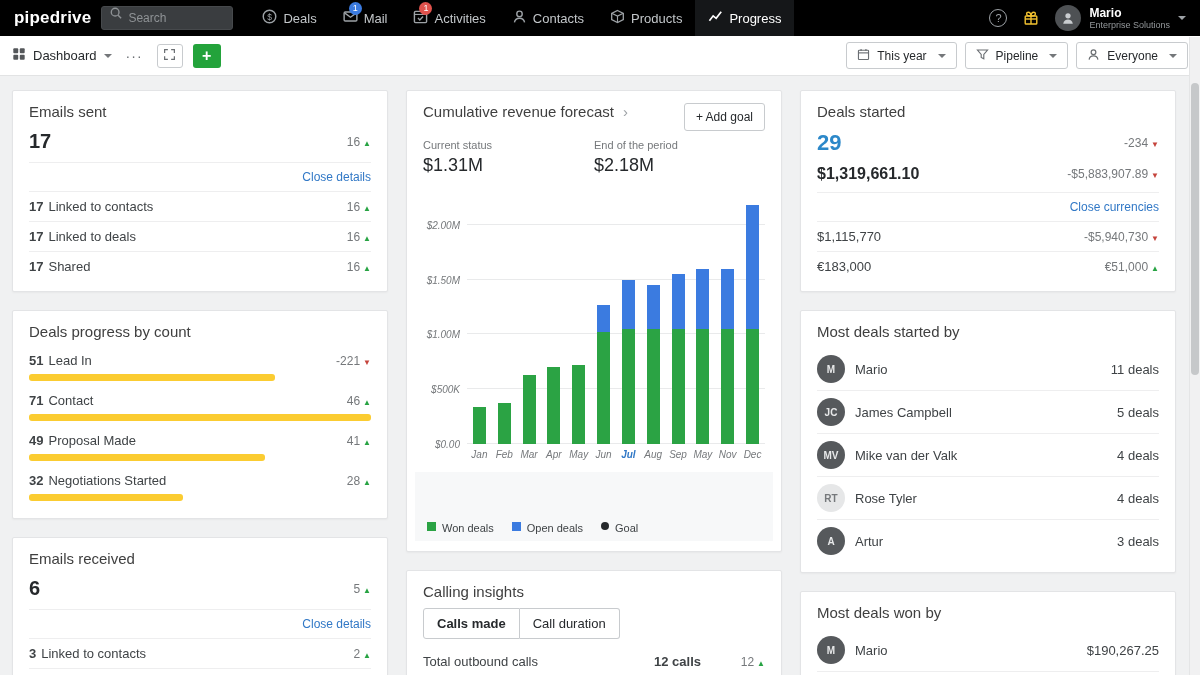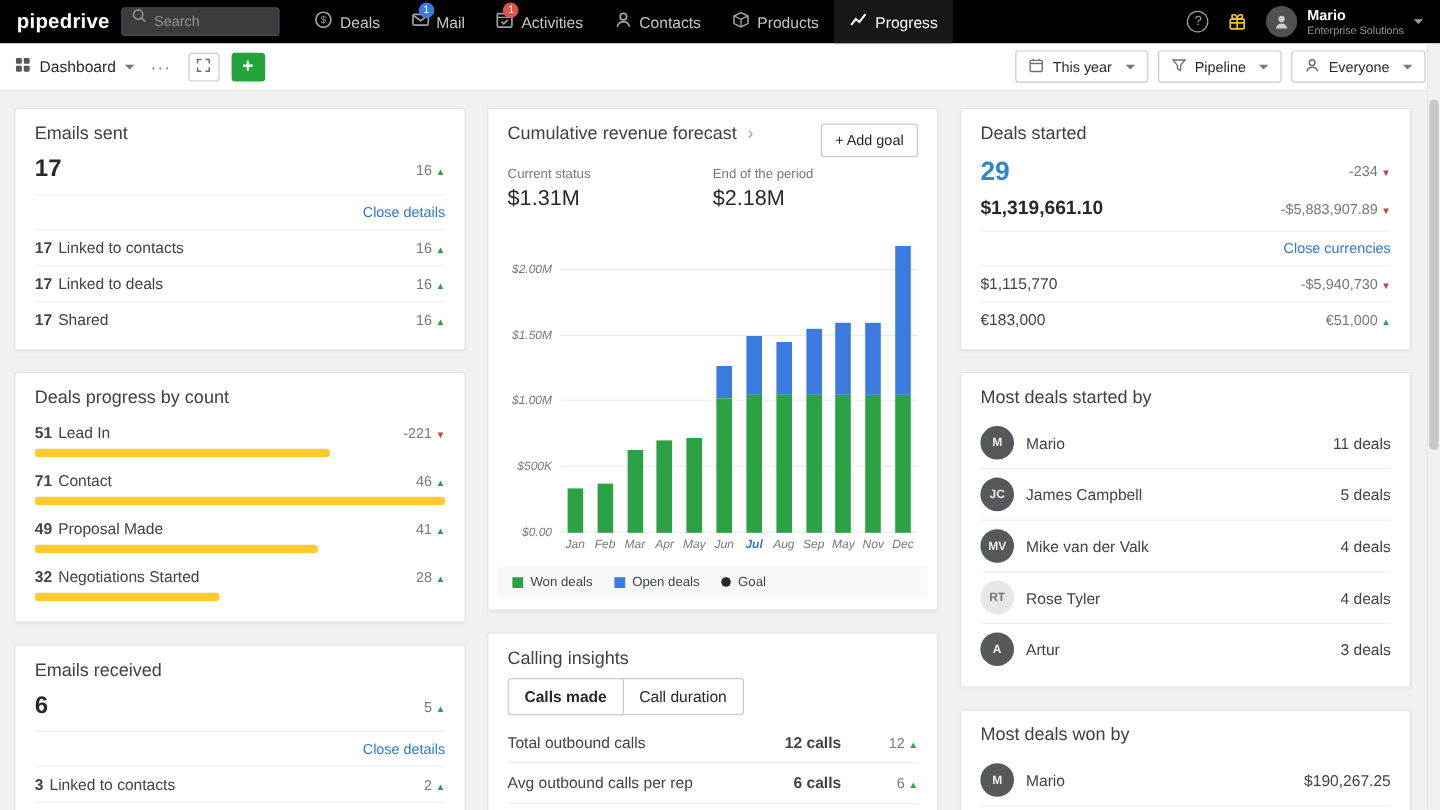--- a/index.html
+++ b/index.html
@@ -81,21 +81,21 @@
   .ytick{position:absolute;right:7px;transform:translateY(50%);font-size:10px;color:#75787b;}
   .chart-main{flex:1;position:relative;}
   .chart-grid{position:absolute;left:0;right:0;top:0;height:252px;}
   .gridline{position:absolute;left:0;right:0;height:1px;background:#e9eaeb;}
   .chart-bars{position:relative;display:flex;}
   .bar-col{flex:1;display:flex;flex-direction:column;align-items:center;}
   .bar-stack{height:252px;width:13px;display:flex;flex-direction:column-reverse;justify-content:flex-start;}
   .xtick{height:18px;font-size:10px;color:#75787b;padding-top:5px;}
   .xtick.current{color:#3178c6;font-weight:bold;}
   .legend{display:flex;gap:18px;align-items:center;background:#f7f8f9;margin:10px -8px 0;padding:7px 12px;font-size:11px;color:#3f4346;}
-  .legend-item{display:flex;align-items:center;cursor:pointer;}
+  .legend-item{display:flex;cursor:pointer;margin-top:43px;}
   .swatch{display:inline-block;width:9px;height:9px;margin-right:6px;}
   .swatch.round{border-radius:50%;width:8px;height:8px;}
 
   
   .tabs{display:flex;margin:3px 0 6px;}
   .tab{border:1px solid #c8cbce;padding:7px 13px;font-size:13px;background:#fff;color:#26292c;cursor:pointer;}
   .tab.active{font-weight:bold;border-radius:3px 0 0 3px;}
   .tab.inactive{border-left:none;border-radius:0 3px 3px 0;}
   .ci-row{display:flex;align-items:center;padding:9px 0;border-bottom:1px solid #eeeeef;font-size:13px;}
   .ci-label{flex:1;}

